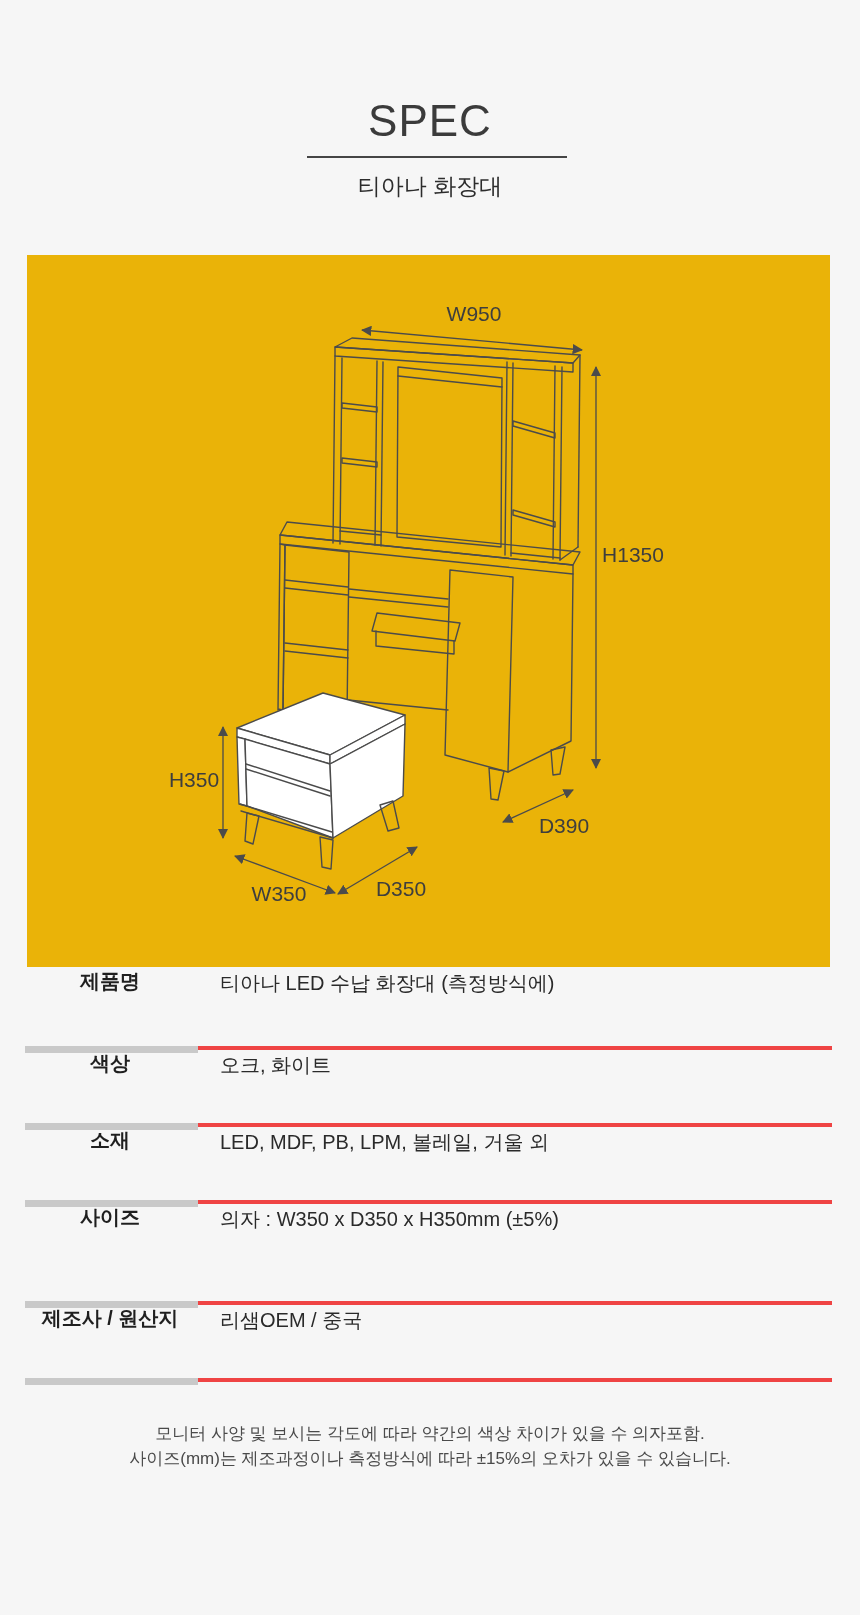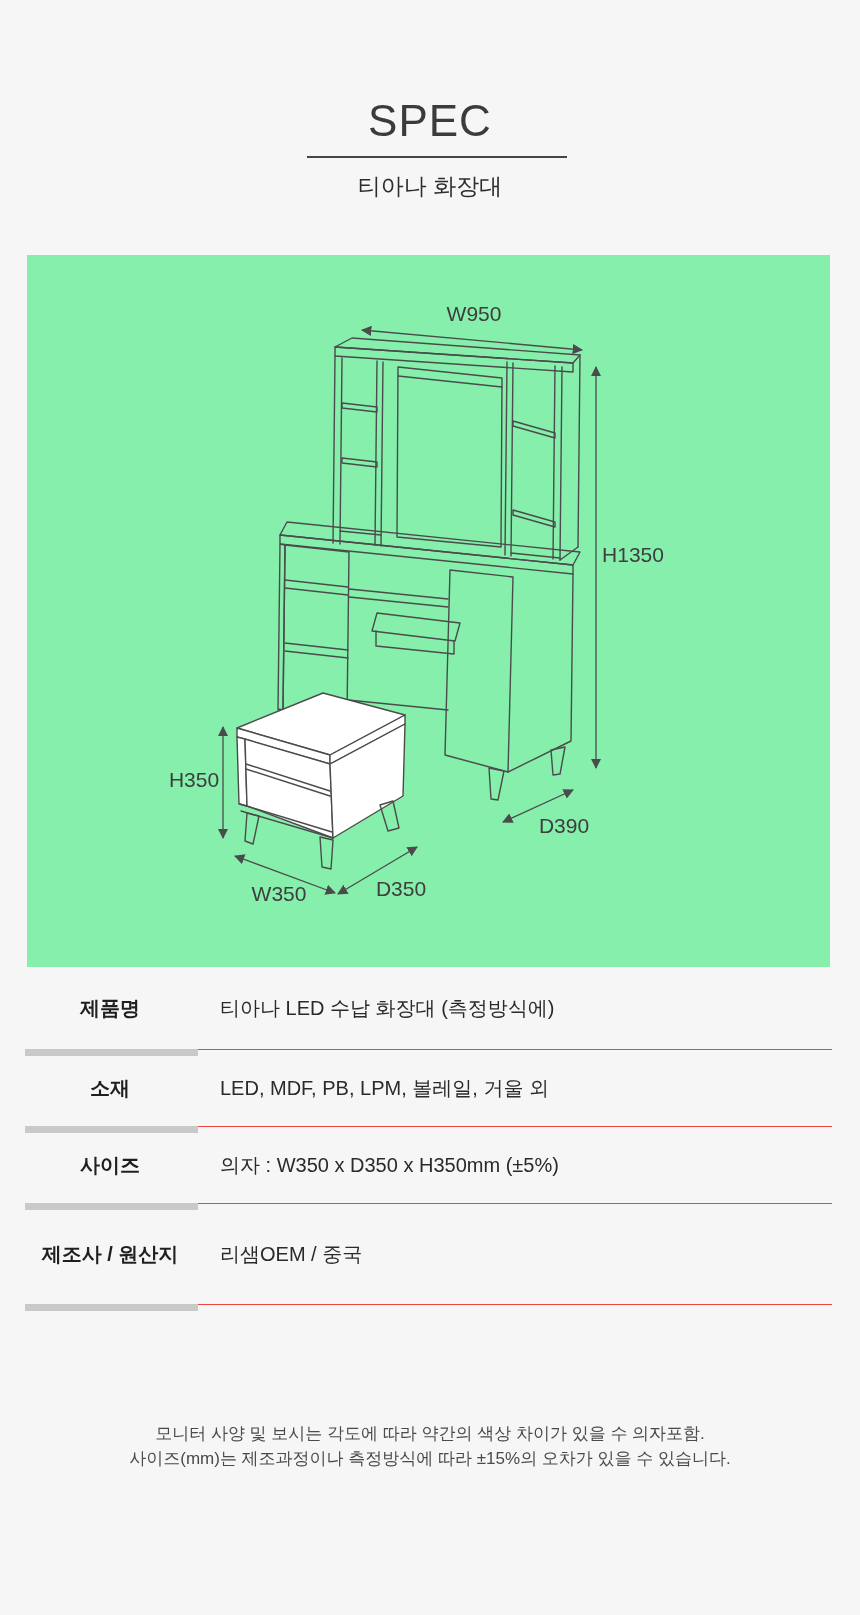--- a/index.html
+++ b/index.html
@@ -17,38 +17,38 @@
   }
   .title-underline{
     top:156px;left:307px;width:260px;height:2px;background:#454545;
   }
   .subtitle{
     top:171px;left:0;width:860px;text-align:center;
     font-size:23px;color:#2c2c2c;
   }
   
   .panel{
-    left:27px;top:255px;width:803px;height:712px;background:#86efac;
+    left:27px;top:255px;width:803px;height:712px;background:#eab308;
   }
   .panel svg{display:block;width:803px;height:712px;}
   .dim-label{
     font-size:21px;fill:#3e3e3e;
     font-family:"Liberation Sans","DejaVu Sans",sans-serif;
   }
   
   .spec-table{left:25px;top:968px;width:807px;}
   .spec-row{
-    position:relative;display:flex;align-items:center;
-    border-bottom:1px solid #ef4444;box-sizing:border-box;
+    position:relative;display:flex;align-items:flex-start;
+    border-bottom:4px solid #ef4444;box-sizing:border-box;
   }
   .spec-row:nth-child(1){height:82px;}
   .spec-row:nth-child(2){height:77px;}
   .spec-row:nth-child(3){height:77px;}
   .spec-row:nth-child(4){height:101px;}
-  .spec-row:nth-child(5){height:77px;flex-direction:column;}
+  .spec-row:nth-child(5){height:77px;}
   .spec-row::after{
     content:"";position:absolute;left:0;bottom:-7px;
     width:173px;height:7px;background:#c9c9c9;
   }
   .spec-label{
     width:170px;flex:0 0 170px;text-align:center;
     font-size:20px;font-weight:bold;color:#1f1f1f;
   }
   .spec-value{
     margin-left:25px;font-size:20px;color:#2a2a2a;line-height:31px;
@@ -156,20 +156,24 @@
     <text class="dim-label" text-anchor="middle" x="374" y="641">D350</text>
   </svg>
 </div>
 
 <div class="abs spec-table">
   <div class="spec-row">
     <div class="spec-label">제품명</div>
     <div class="spec-value">티아나 LED 수납 화장대 (측정방식에)</div>
   </div>
   <div class="spec-row">
+    <div class="spec-label">색상</div>
+    <div class="spec-value">오크, 화이트</div>
+  </div>
+  <div class="spec-row">
     <div class="spec-label">소재</div>
     <div class="spec-value">LED, MDF, PB, LPM, 볼레일, 거울 외</div>
   </div>
   <div class="spec-row">
     <div class="spec-label">사이즈</div>
     <div class="spec-value">
       <div>의자 : W350 x D350 x H350mm (±5%)</div>
     </div>
   </div>
   <div class="spec-row">

